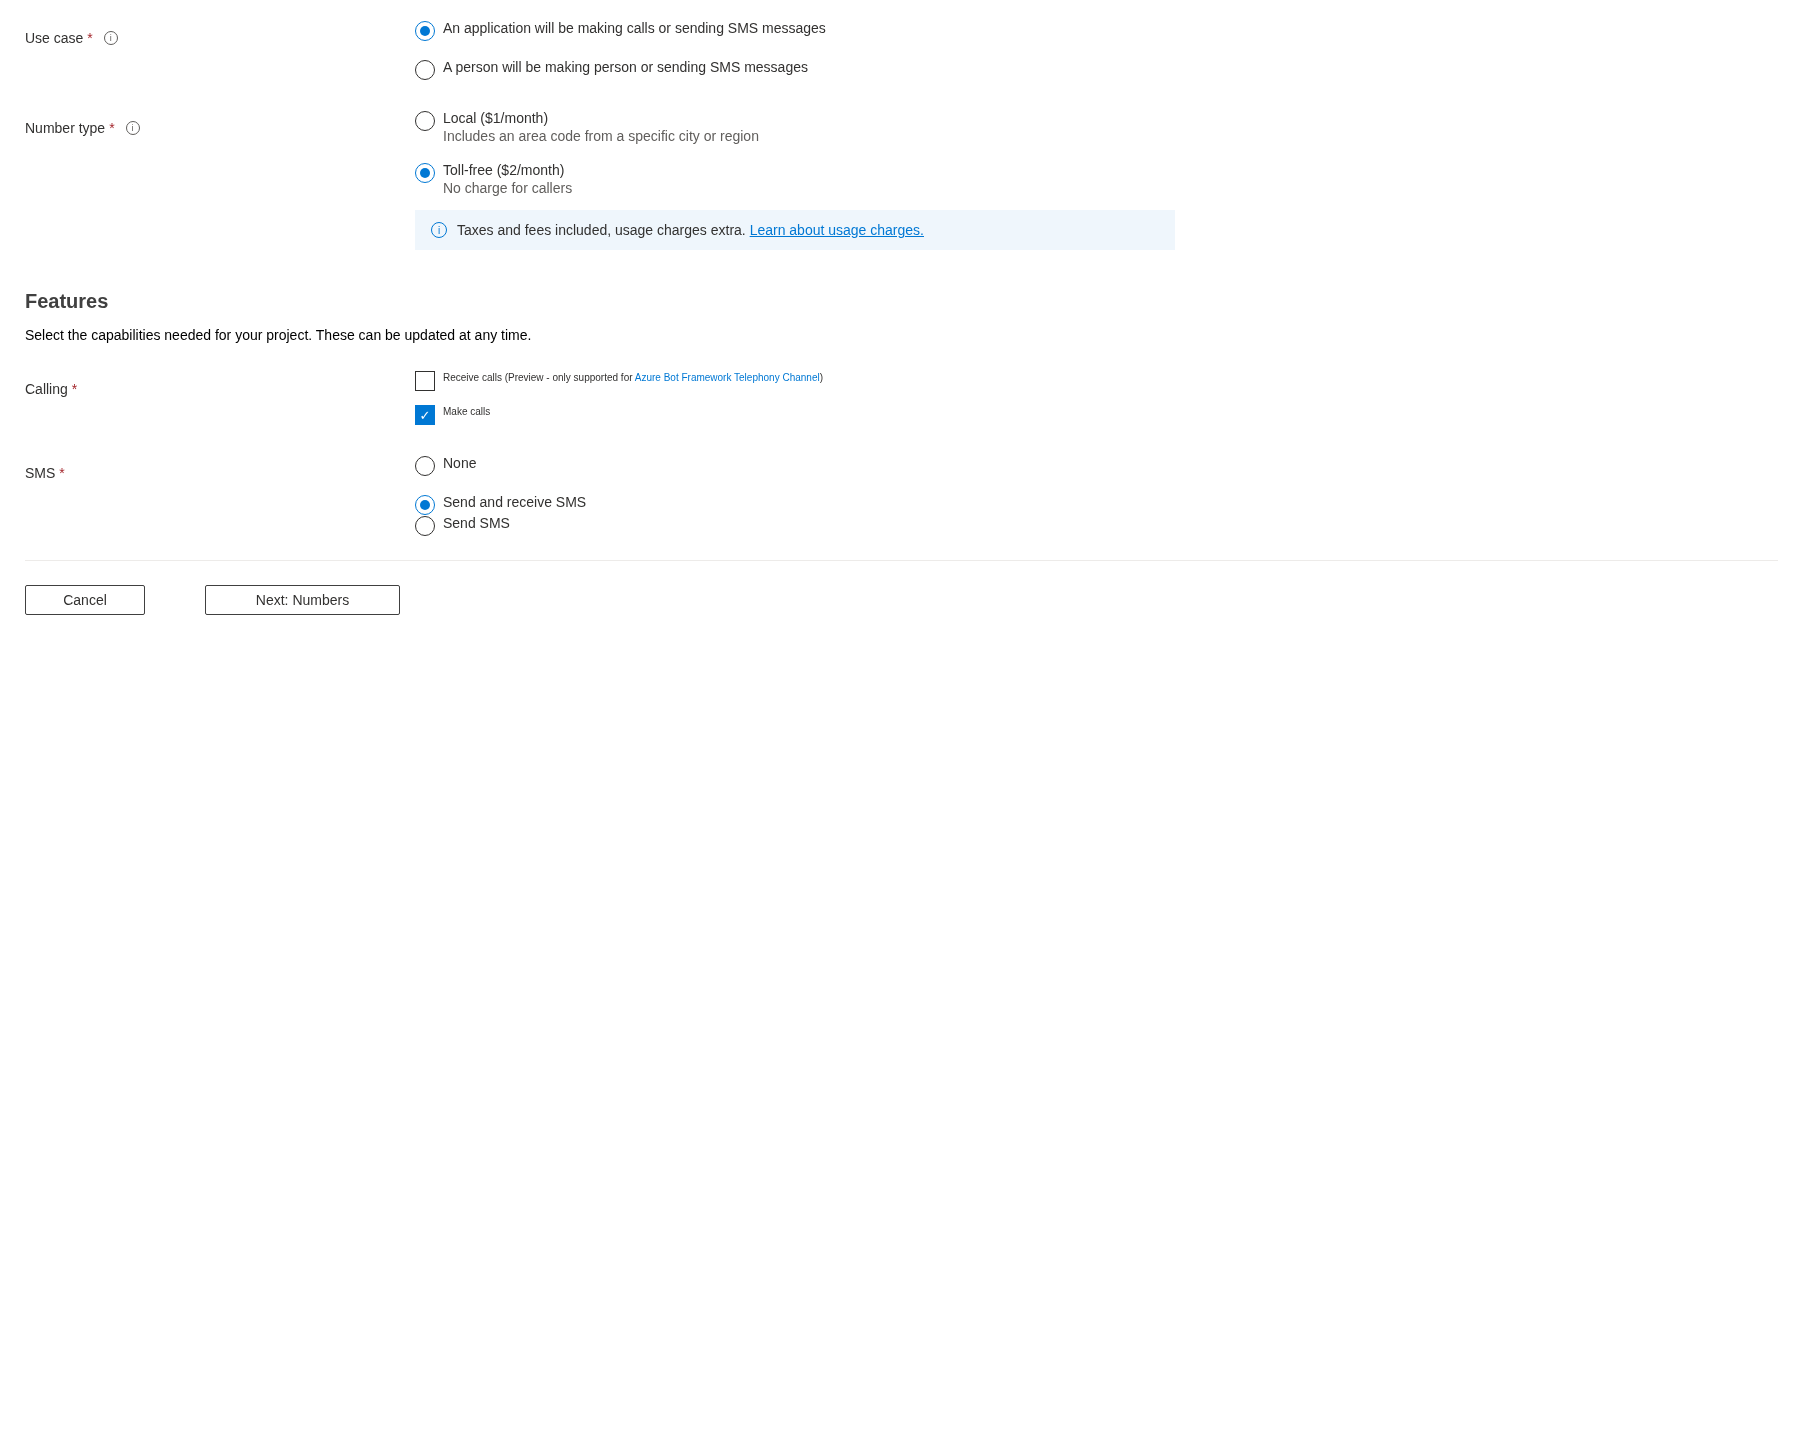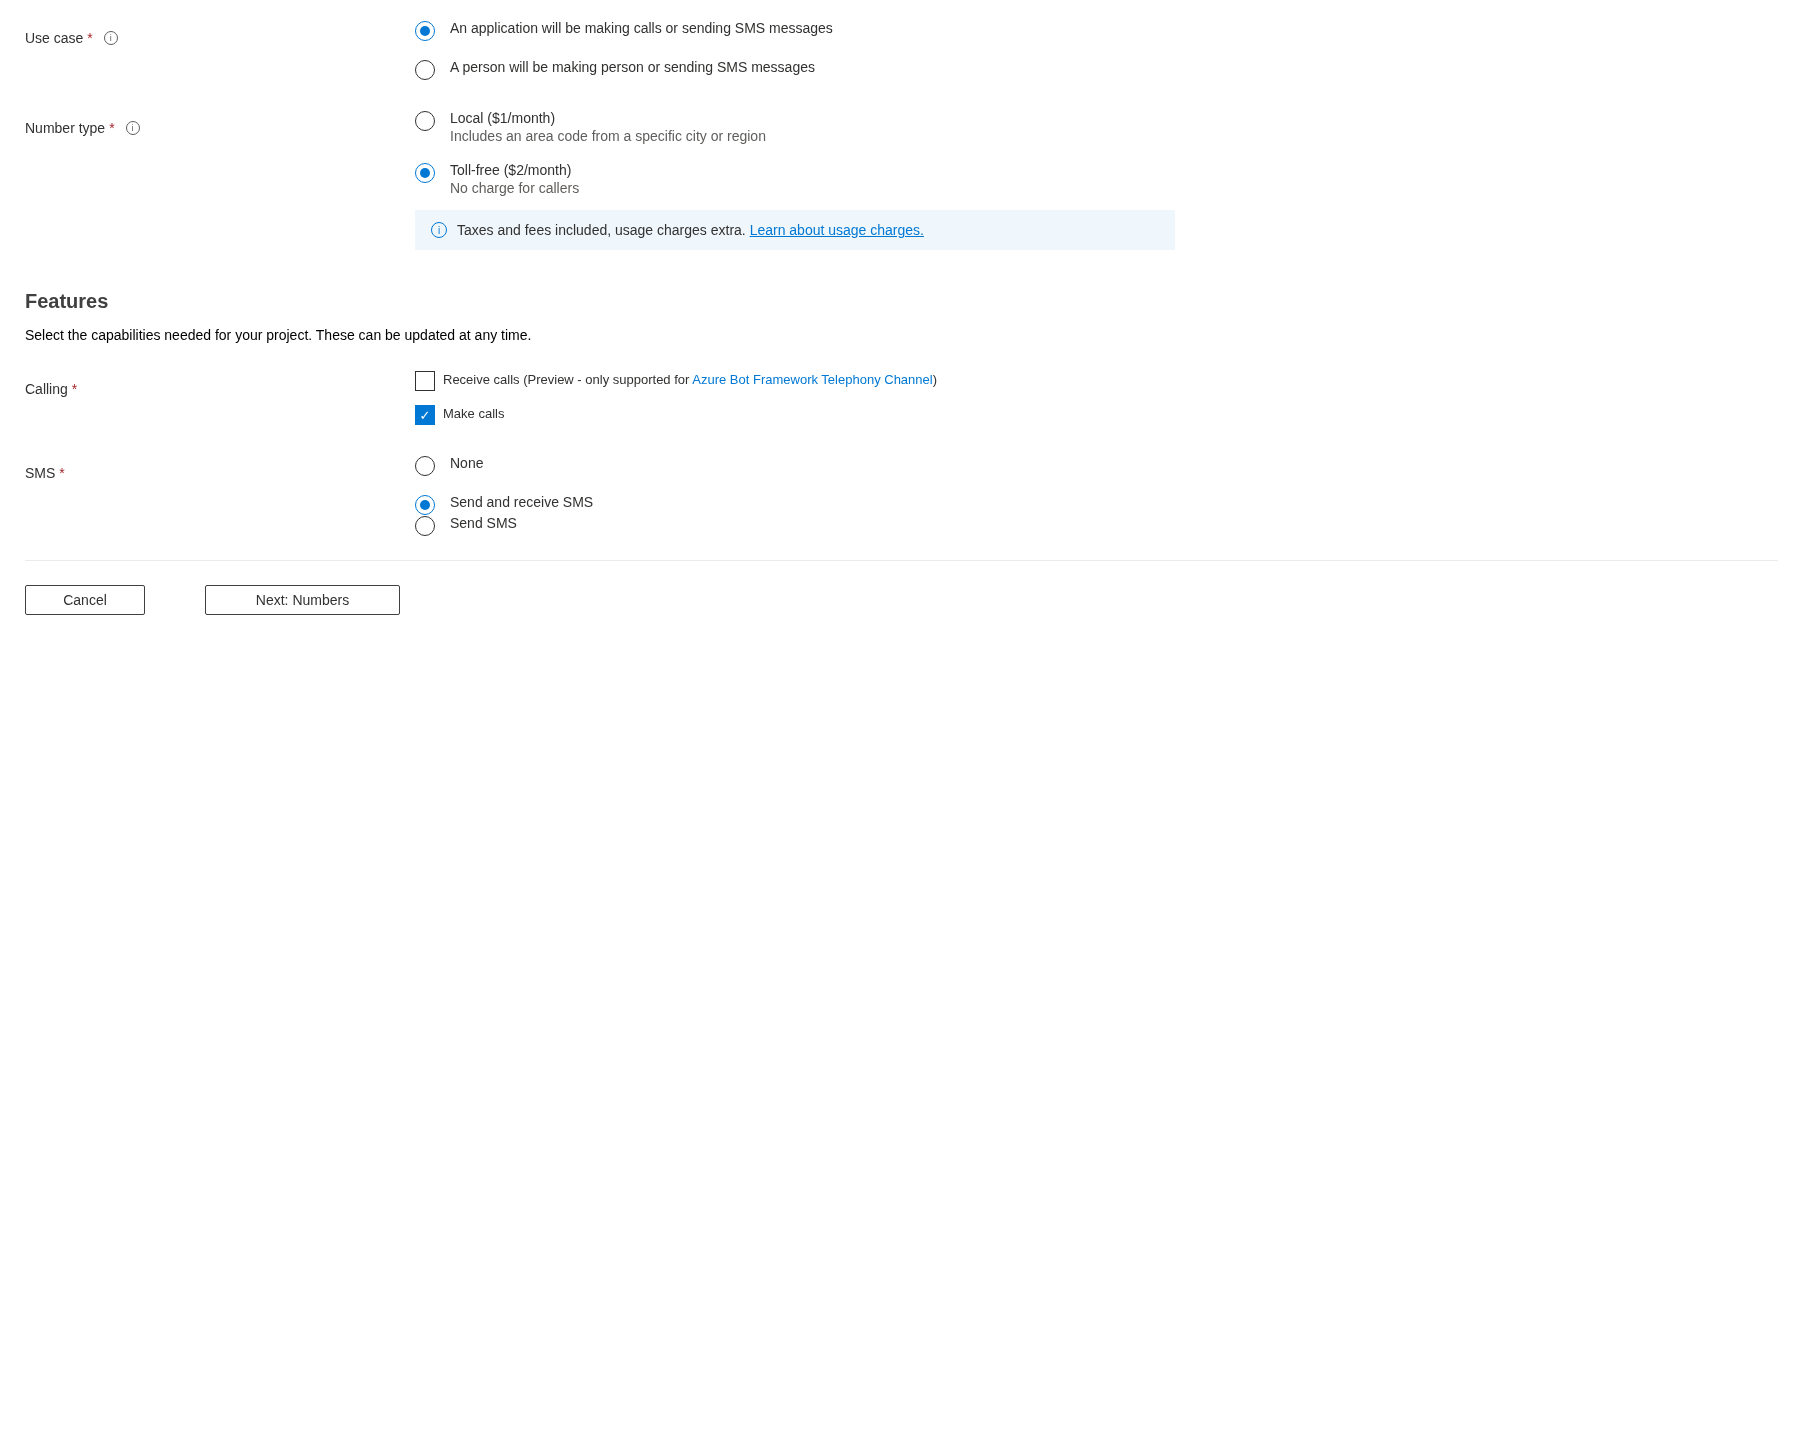--- a/index.html
+++ b/index.html
@@ -47,21 +47,21 @@
       color: #605e5c;
       margin-left: 7px;
       cursor: default;
     }
     .form-controls {
       flex: 1;
     }
     .radio-option {
       display: flex;
       align-items: flex-start;
-      gap: 15px;
+      gap: 8px;
       cursor: pointer;
       margin-bottom: 18px;
     }
     .radio-option:last-child {
       margin-bottom: 0;
     }
     .radio-circle {
       width: 20px;
       height: 20px;
       border: 1.5px solid #323130;
@@ -150,21 +150,21 @@
     .checkbox-box.checked {
       background: #0078d4;
       border-color: #0078d4;
     }
     .checkmark {
       color: white;
       font-size: 13px;
       line-height: 1;
     }
     .checkbox-label {
-      font-size: 13px;
+      font-size: 10px;
       color: #323130;
       padding-top: 1px;
     }
     .checkbox-label a {
       color: #0078d4;
       text-decoration: none;
     }
     .divider {
       border: none;
       border-top: 1px solid #edebe9;

